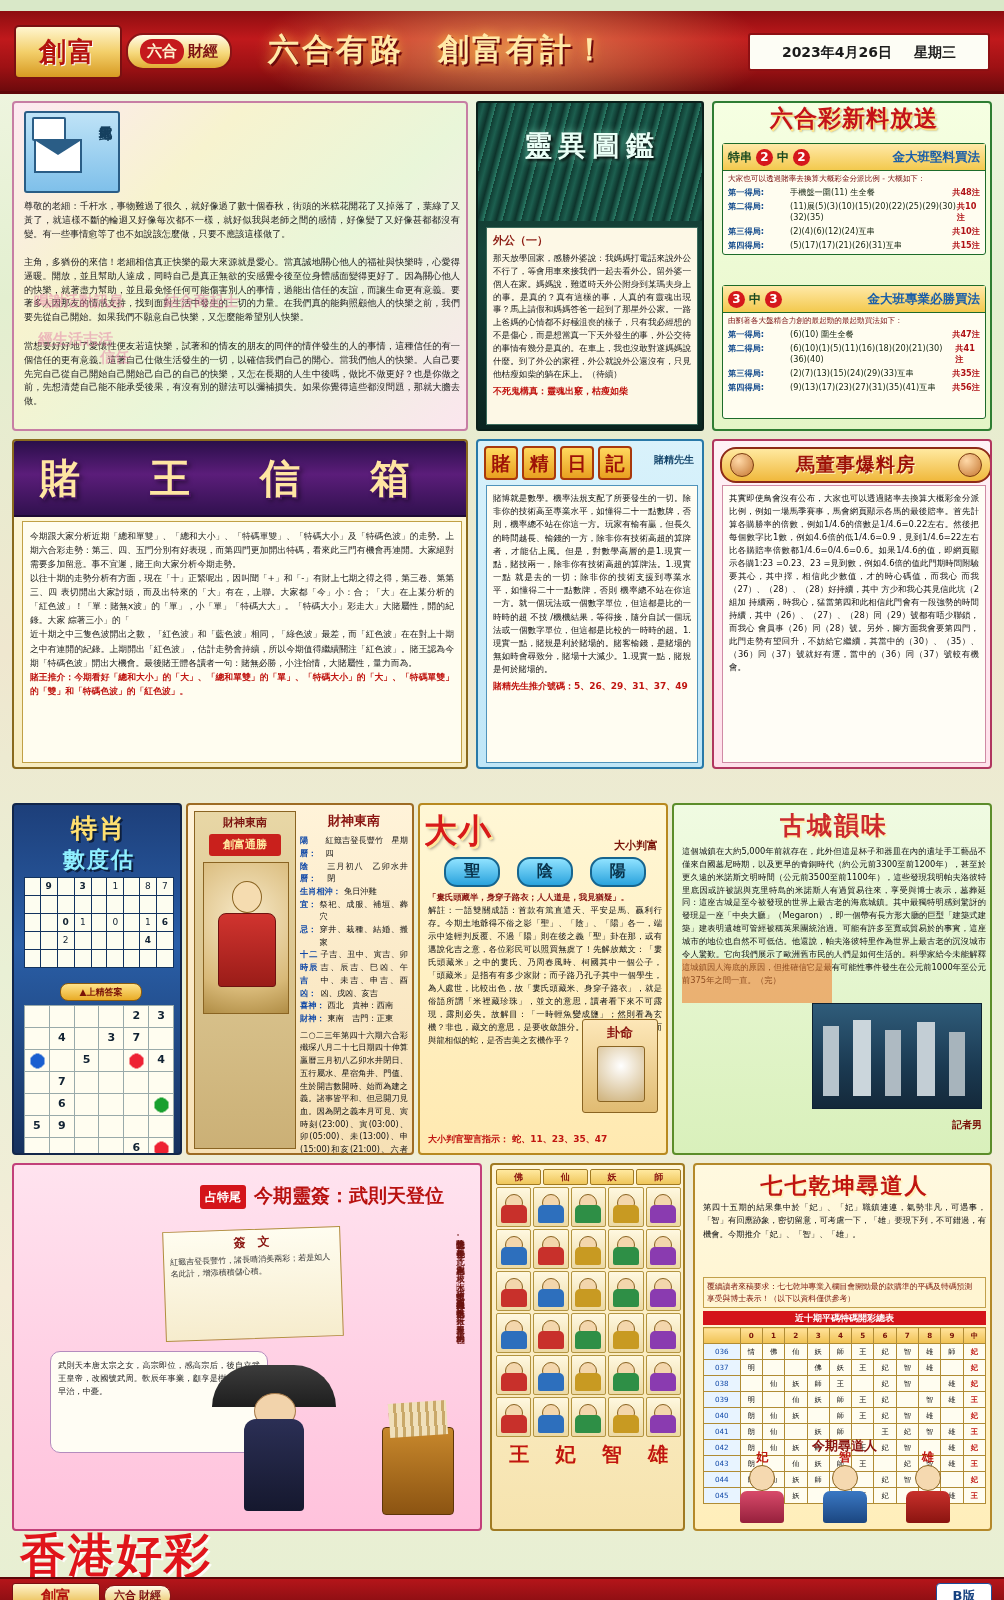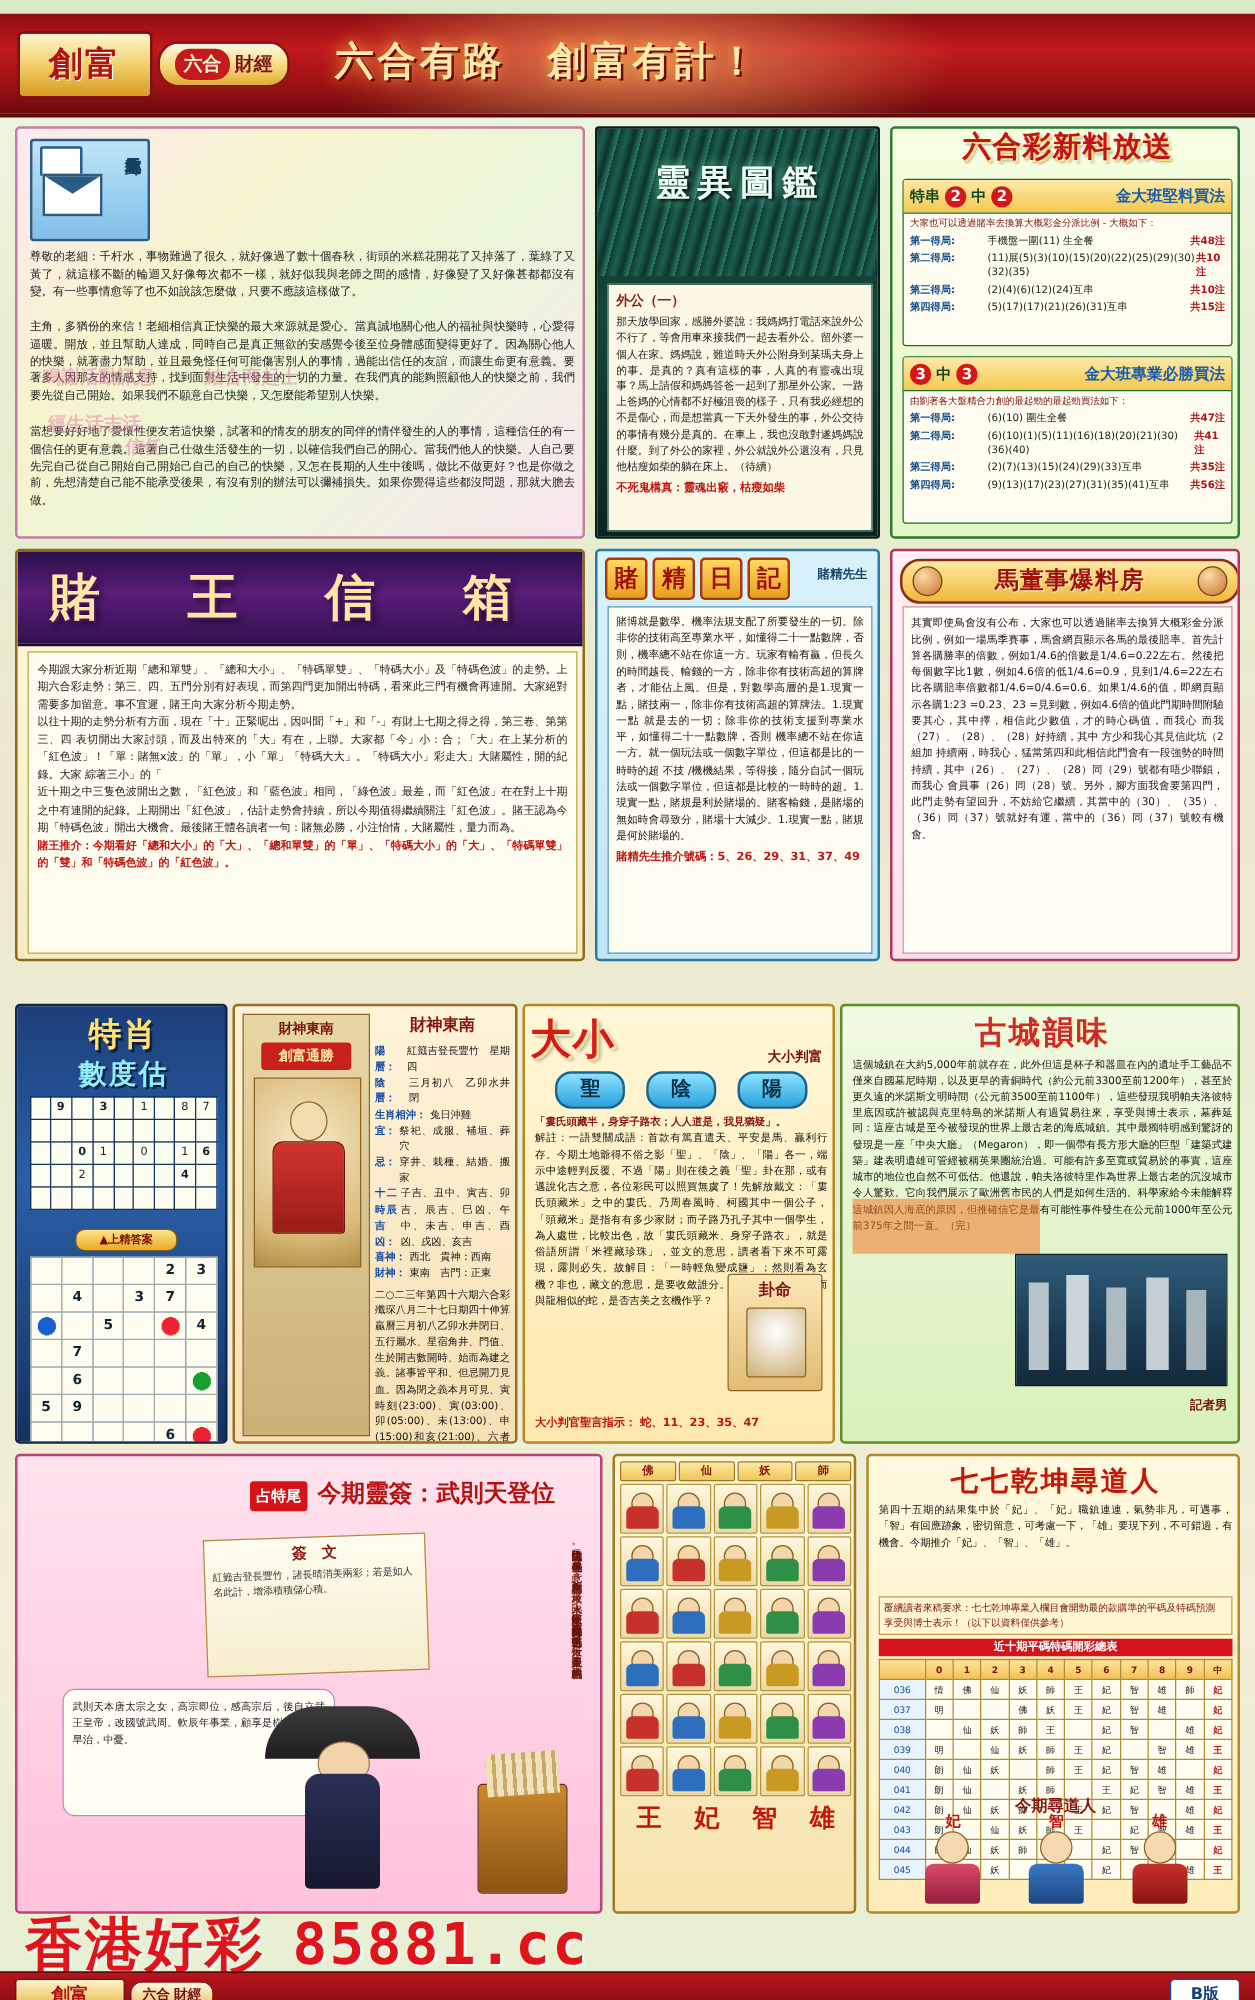--- a/index.html
+++ b/index.html
@@ -294,20 +294,24 @@
   <div class="masthead">
     <div class="mh-glow"></div>
     <div class="logo-box">
       <span>創富</span>
     </div>
     <div class="logo-pill">
       <span class="p1">六合</span>
       <span class="p2">財經</span>
     </div>
     <div class="slogan">六合有路　創富有計！</div>
+    <div class="datebox">
+      <span>2023年4月26日</span>
+      <span>星期三</span>
+    </div>
   </div>
 
   <div class="panel p-letter">
     <div class="stamp">
       <div class="mon"></div>
       <div class="env"></div>
       <div class="k">電郵天地</div>
     </div>
     <div class="ltxt" style="left:10px;top:96px;width:436px;">尊敬的老細：千杆水，事物難過了很久，就好像過了數十個春秋，街頭的米糕花開花了又掉落了，葉綠了又黃了，就這樣不斷的輪迴又好像每次都不一樣，就好似我與老師之間的感情，好像變了又好像甚都都沒有變。有一些事情愈等了也不如說該怎麼做，只要不應該這樣做了。</div>
     <div class="ltxt" style="left:10px;top:152px;width:436px;">主角，多猶份的來信！老細相信真正快樂的最大來源就是愛心。當真誠地關心他人的福祉與快樂時，心愛得逼暖。開放，並且幫助人達成，同時自己是真正無欲的安感覺令後至位身體感面變得更好了。因為關心他人的快樂，就著盡力幫助，並且最免怪任何可能傷害別人的事情，過能出信任的友誼，而讓生命更有意義。要著多人因那友的情感支持，找到面對生活中發生的一切的力量。在我們真的能夠照顧他人的快樂之前，我們要先從自己開始。如果我們不願意自己快樂，又怎麼能希望別人快樂。</div>
@@ -323,21 +327,21 @@
     <div class="ghost-ttl">靈異圖鑑</div>
     <div class="ghost-body">
       <div class="ghost-sub">外公（一）</div>
       <div class="ghost-p">那天放學回家，感勝外婆說：我媽媽打電話來說外公不行了，等會用車來接我們一起去看外公。留外婆一個人在家。媽媽說，難道時天外公附身到某瑪夫身上的事。是真的？真有這樣的事，人真的有靈魂出現事？馬上請假和媽媽答爸一起到了那星外公家。一路上爸媽的心情都不好極沮喪的樣子，只有我必經想的不是傷心，而是想當真一下天外發生的事，外公交待的事情有幾分是真的。在車上，我也沒敢對遂媽媽說什麼。到了外公的家裡，外公就說外公還沒有，只見他枯瘦如柴的躺在床上。（待續）</div>
       <div class="ghost-red">不死鬼構真：靈魂出竅，枯瘦如柴</div>
     </div>
   </div>
 
   <div class="panel p-new">
     <div class="new-ttl">六合彩新料放送</div>
-    <div class="blk" style="top:40px;height:134px;">
+    <div class="blk" style="top:40px;height:112px;">
       <div class="blk-head">
         <span class="lab">特串</span>
         <span class="badge-n">2</span>
         <span class="lab">中</span>
         <span class="badge-n">2</span>
         <span class="rt">金大班堅料買法</span>
       </div>
       <div class="blk-note">大家也可以透過賭率去換算大概彩金分派比例 - 大概如下：</div>
       <div class="blk-row">
           <b>第一得局:</b>
@@ -980,21 +984,20 @@
       <div class="f">
           <div class="cap">雄</div>
           <div class="h"></div>
           <div class="b" style="background:linear-gradient(180deg,#c8302b,#8a1410)"></div>
         </div>
     </div>
   </div>
 
   <div class="wm-big">
     <span>香港好彩</span>
-    <span class="num">85881.cc</span>
   </div>
 
   <div class="footbar">
     <div class="foot-logo">創富</div>
     <div class="foot-pill">
       <span>六合</span>
       <span>財經</span>
     </div>
     <div class="page-badge">B版</div>
   </div>

